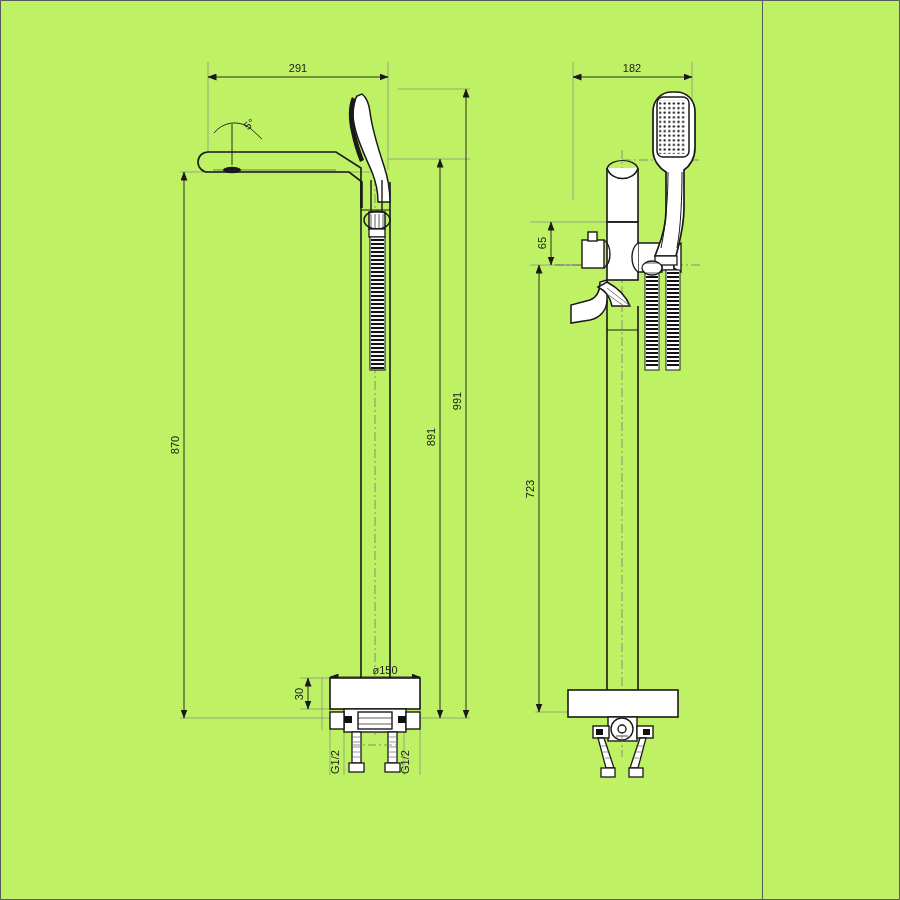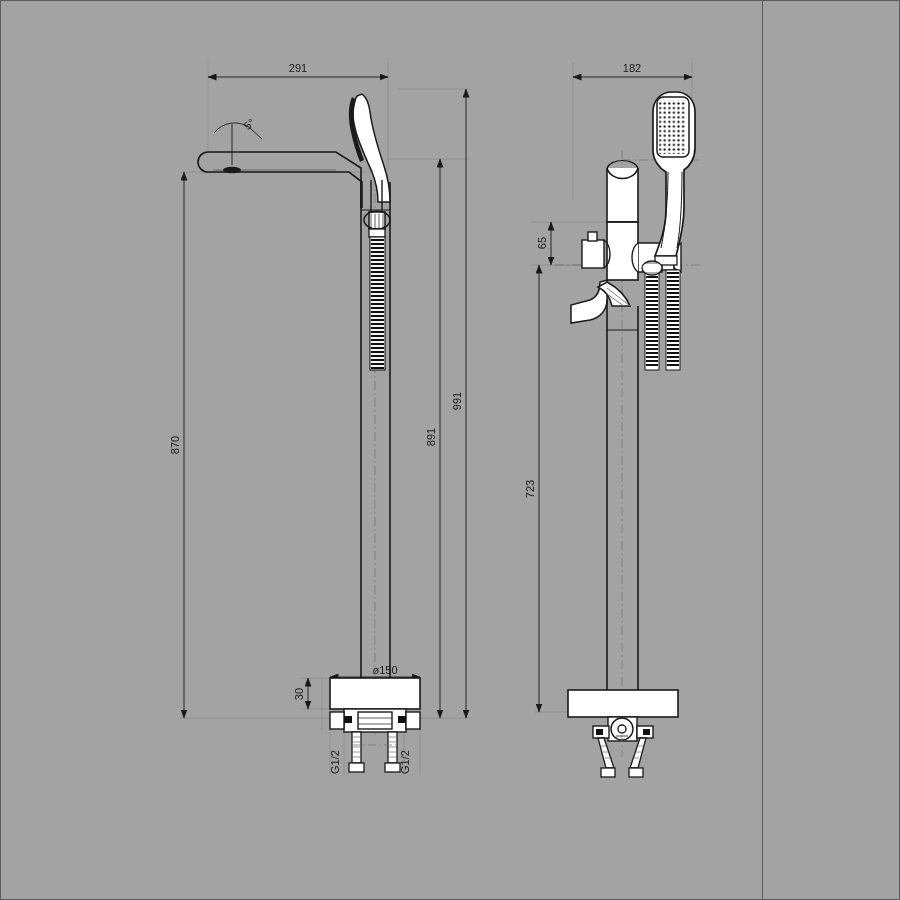--- a/index.html
+++ b/index.html
@@ -1,17 +1,17 @@
 <!DOCTYPE html>
 <html><head>
 <meta charset="utf-8">
 <style>
   html,body{margin:0;padding:0;background:#ffffff;}
   body{width:900px;height:900px;font-family:"Liberation Sans",sans-serif;}
-  #sheet{position:relative;width:900px;height:900px;background:#a3a3a3;overflow:hidden;}
+  #sheet{position:relative;width:900px;height:900px;background:#bef264;overflow:hidden;}
   svg{display:block;}
   .dimtxt{font-family:"Liberation Sans",sans-serif;font-size:11px;fill:#1a1a1a;}
 </style>
 </head>
 <body>
 
 <div id="sheet">
 <svg width="900" height="900" viewBox="0 0 900 900">
 
   <defs>

